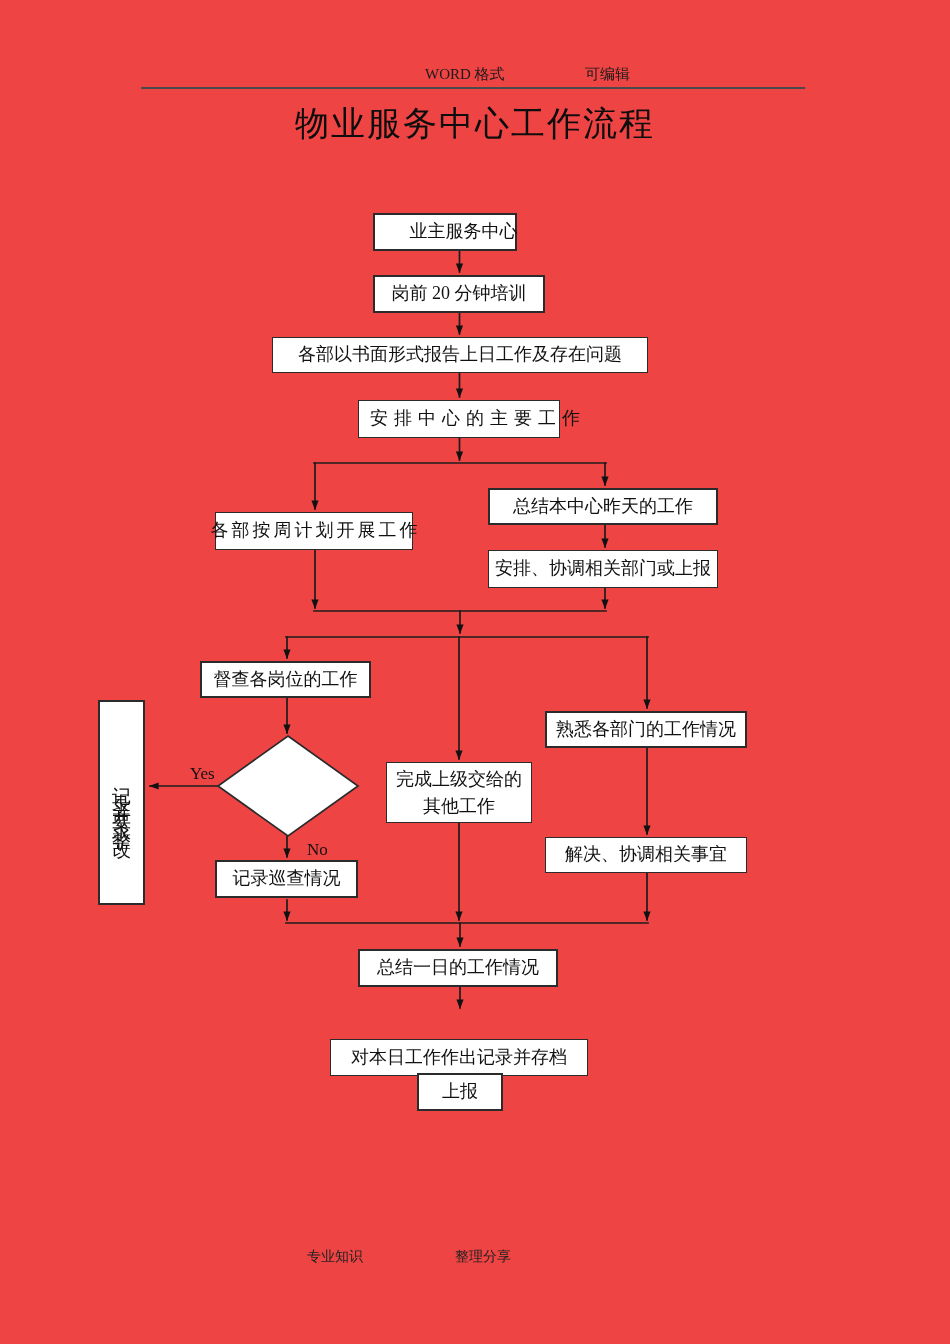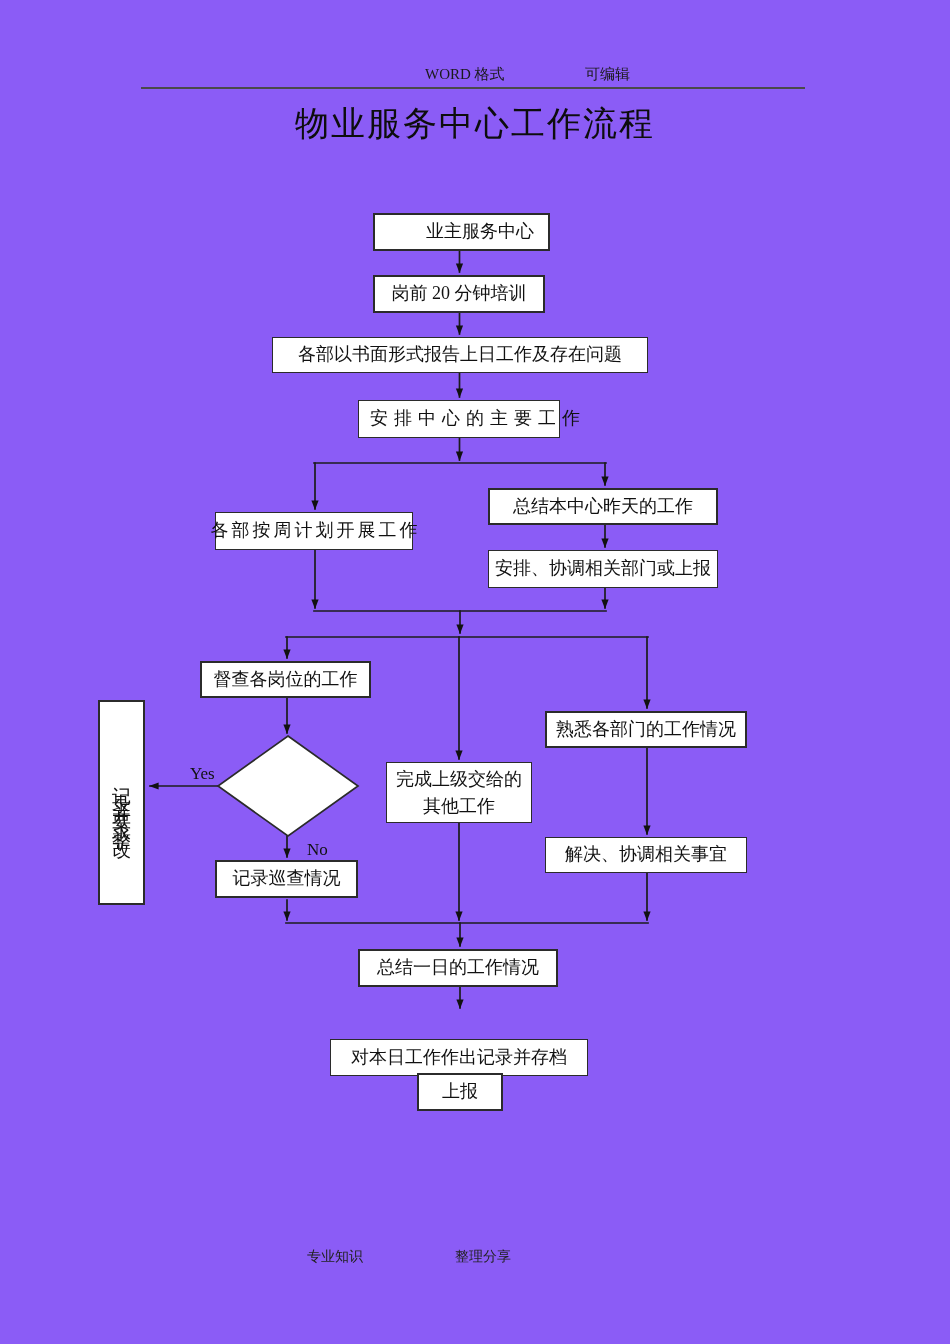--- a/index.html
+++ b/index.html
@@ -1,19 +1,19 @@
 <!DOCTYPE html>
 <html><head>
 <meta charset="utf-8">
 <style>
   html,body{margin:0;padding:0;background:#888;}
   .page{
     position:relative;
     width:950px;height:1344px;
-    background:#8b5cf6;
+    background:#ef4444;
     font-family:"Liberation Serif","DejaVu Serif",serif;
     color:#111;
     overflow:hidden;
     margin:0 auto;
   }
   .hdr-text{
     position:absolute;
     font-size:15px;color:#1a1a1a;white-space:nowrap;
   }
   .hdr-rule{
@@ -102,21 +102,21 @@
       <line x1="647" y1="748" x2="647" y2="834" marker-end="url(#arr)"></line>
       <line x1="647" y1="873" x2="647" y2="920" marker-end="url(#arr)"></line>
       <line x1="286" y1="923" x2="648" y2="923"></line>
       <line x1="460" y1="923" x2="460" y2="946" marker-end="url(#arr)"></line>
       <line x1="460" y1="987" x2="460" y2="1008" marker-end="url(#arr)"></line>
       <line x1="460" y1="1048" x2="460" y2="1070" marker-end="url(#arr)"></line>
       <polygon points="288,736 358,786 288,836 218,786" stroke="#2b2b2b" stroke-width="1.7" fill="#fff"></polygon>
     </g>
   </svg>
 
-  <div class="node thick" style="left:373px;top:213px;width:177px;height:38px;padding-left:37px;">业主服务中心</div>
+  <div class="node thick" style="left:373px;top:213px;width:144px;height:38px;padding-left:37px;">业主服务中心</div>
   <div class="node thick" style="left:373px;top:275px;width:172px;height:38px;">岗前 20 分钟培训</div>
   <div class="node" style="left:272px;top:337px;width:376px;height:36px;">各部以书面形式报告上日工作及存在问题</div>
   <div class="node ls6" style="left:358px;top:400px;width:202px;height:38px;">安排中心的主要工作</div>
   <div class="node ls3" style="left:215px;top:512px;width:198px;height:38px;">各部按周计划开展工作</div>
   <div class="node thick" style="left:488px;top:488px;width:230px;height:37px;">总结本中心昨天的工作</div>
   <div class="node" style="left:488px;top:550px;width:230px;height:38px;">安排、协调相关部门或上报</div>
   <div class="node thick" style="left:200px;top:661px;width:171px;height:37px;">督查各岗位的工作</div>
 
   <div class="vbox">
     <span>记录并要求整改</span>

